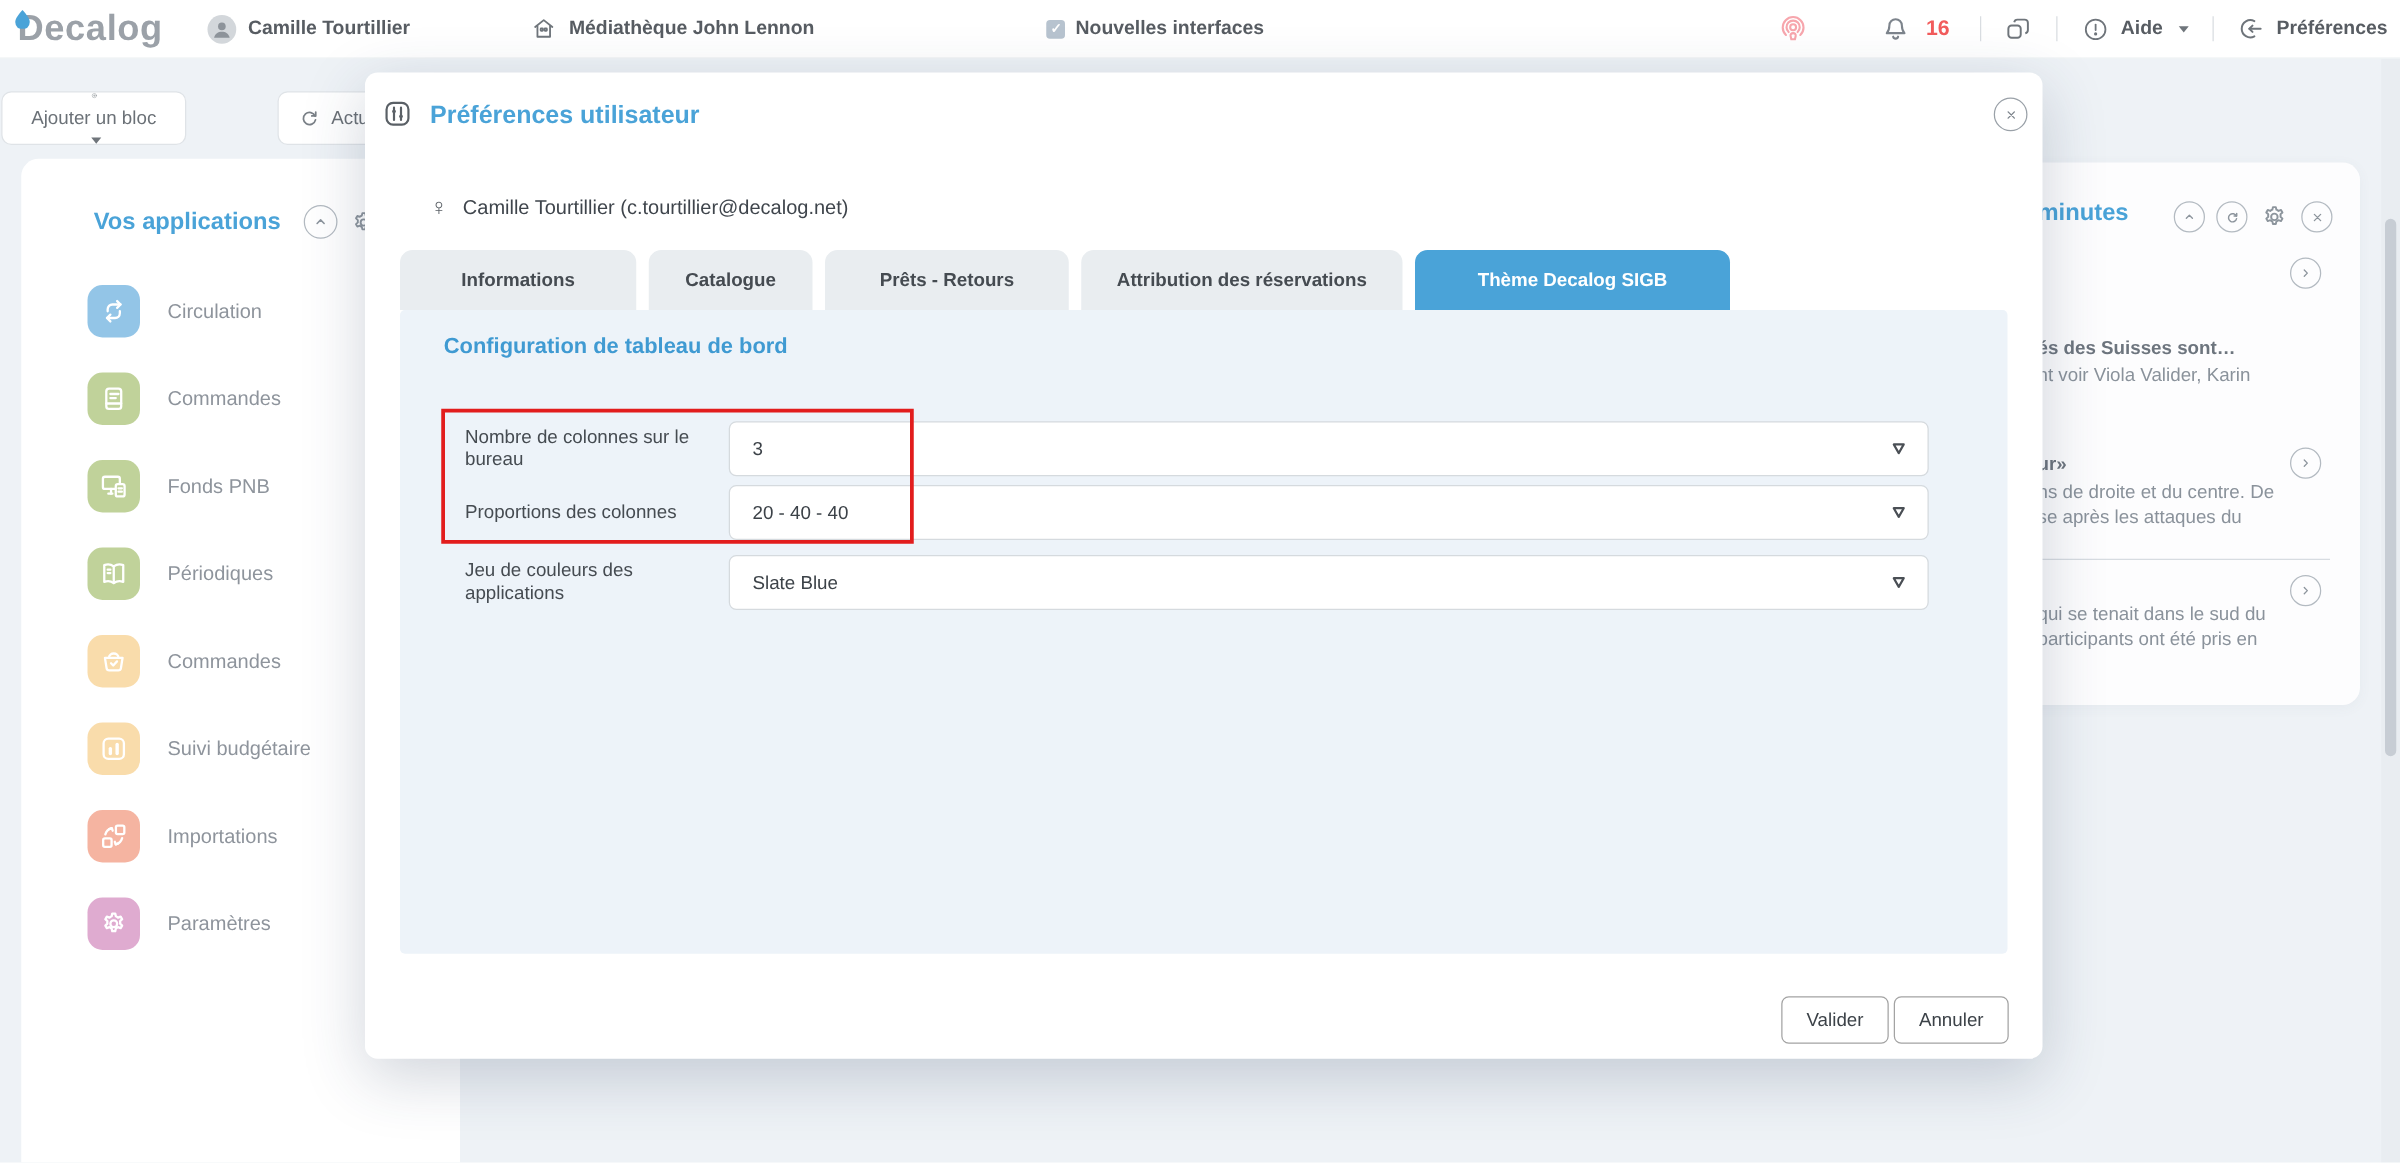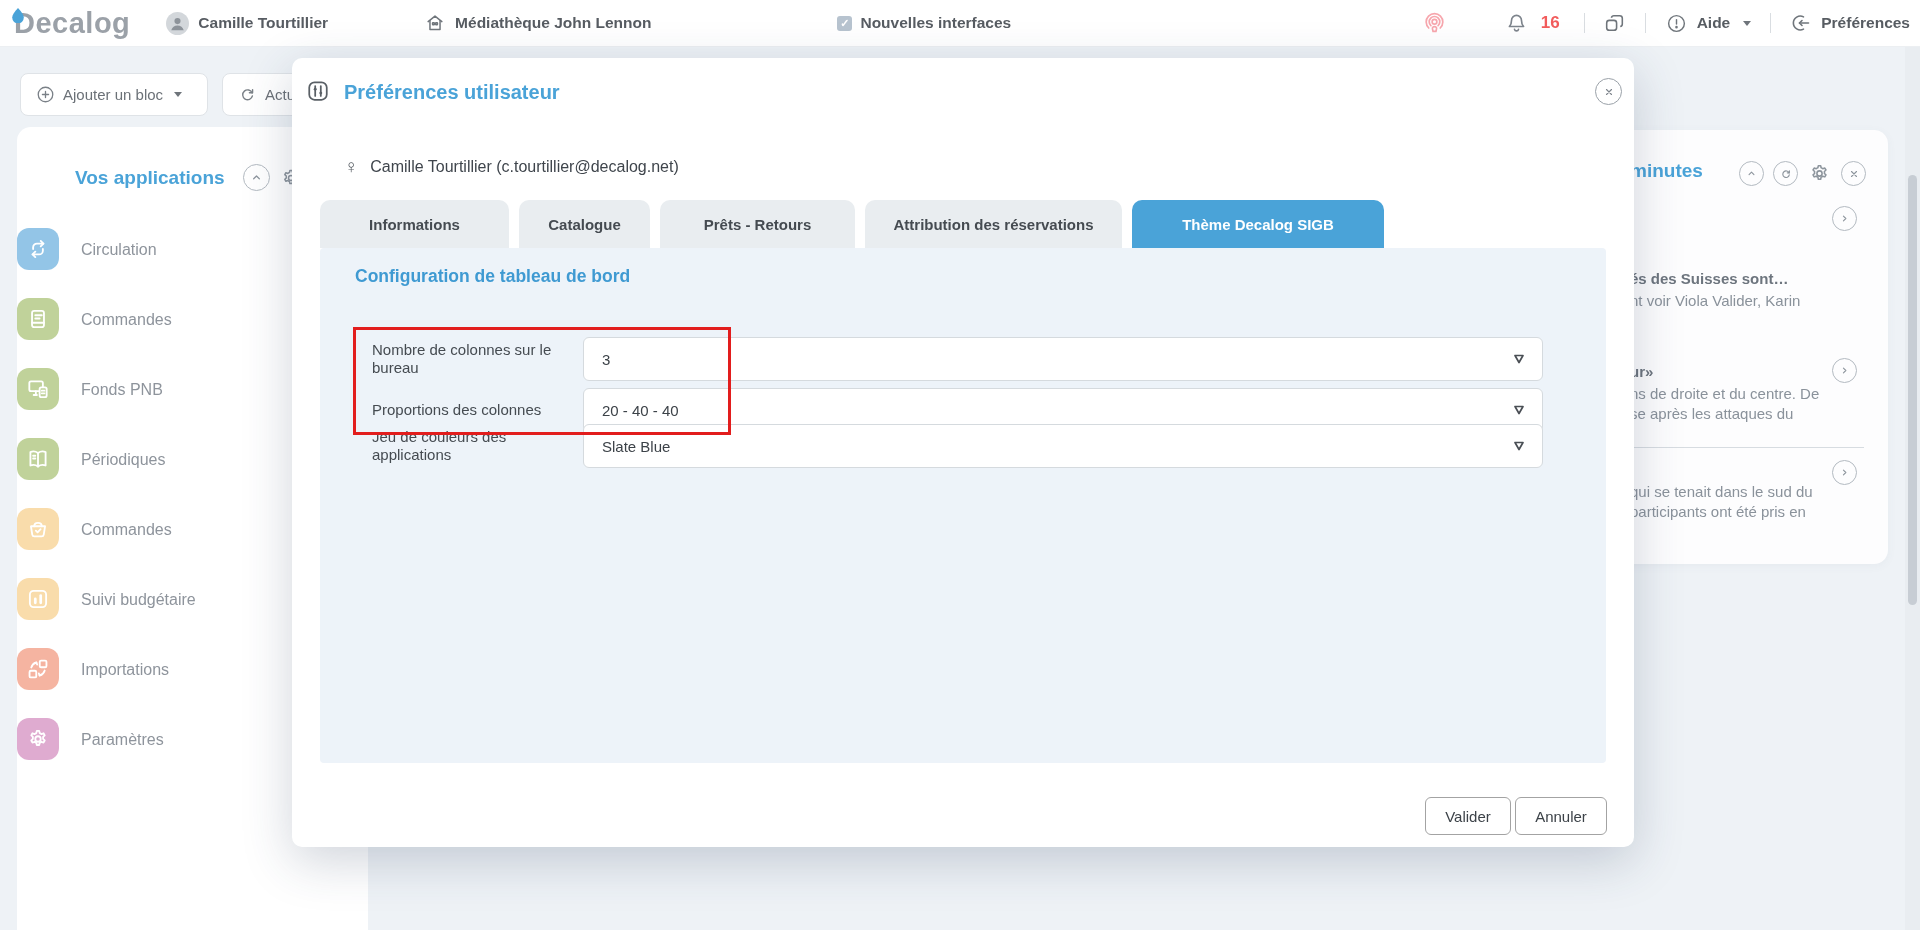--- a/index.html
+++ b/index.html
@@ -38,36 +38,36 @@
   .tb-label { font-weight:bold; font-size:15.5px; color:#575c62; }
   .caret-down { width:0; height:0; border-left:4px solid transparent; border-right:4px solid transparent;
                 border-top:5px solid #6f757b; margin-left:4px; }
 
   
   .btn-white {
     position:absolute; background:#fff; border:1px solid #dfe3e7; border-radius:8px;
     height:43px; display:flex; align-items:center; gap:7px;
     color:#6b7177; font-size:15px; padding:0 14px; cursor:pointer;
   }
-  .btn-add { left:20px; top:73px; width:188px; }
+  .btn-add { left:1px; top:73px; width:148px;flex-direction:column; }
   .btn-refresh { left:222px; top:73px; width:130px; }
 
   
   .sidebar {
     position:absolute; left:17px; top:127px; width:351px; height:803px;
     background:#fff; border-radius:14px 14px 0 0; z-index:2;
   }
   .sidebar-head { display:flex; align-items:center; padding:40px 0 0 58px; }
   .sidebar-title { color:var(--accent_blue); font-weight:bold; font-size:19px; }
   .sb-circle { width:27px; height:27px; border-radius:50%; border:1.5px solid #b3bac1;
                display:flex; align-items:center; justify-content:center; }
   .sidebar-head .sb-circle { position:absolute; left:226px; top:37px; }
   .sidebar-head .sb-gear   { position:absolute; left:262px; top:39px; }
   .app-list { position:absolute; left:0; top:101px; width:100%; list-style:none; }
-  .app-item { display:flex; align-items:center; gap:22px; 
+  .app-item { display:flex; align-items:center; gap:22px; padding-left:53px;
               margin-bottom:28px; min-height:42px; cursor:pointer; }
   .app-icon { width:42px; height:42px; border-radius:12px; flex:0 0 42px;
               display:flex; align-items:center; justify-content:center; }
   .app-label { font-size:16px; color:#8e949c; line-height:19px; max-width:165px; }
 
   
   .news-card {
     position:absolute; left:1600px; top:130px; width:288px; height:434px;
     background:#fdfdfe; border-radius:14px; z-index:1;
     box-shadow:0 2px 10px rgba(70,90,110,.05);
@@ -115,21 +115,21 @@
   .panel-title { position:absolute; left:35px; top:18px; color:#3f9ad2;
                  font-weight:bold; font-size:17.5px; }
   .form-row { position:absolute; left:0; width:100%; height:44px; }
   .form-label { position:absolute; left:52px; top:50%; transform:translateY(-50%);
                 width:195px; font-size:15px; color:#454b51; line-height:18px; }
   .form-input { position:absolute; left:263px; right:63px; height:44px;
                 background:#fff; border:1px solid #d5dade; border-radius:6px;
                 display:flex; align-items:center; padding:0 40px 0 18px;
                 font-size:15px; color:#3c4248; cursor:pointer; }
   .dd-arrow { position:absolute; right:13px; top:50%; transform:translateY(-50%); }
-  .row-1 { top:89px; } .row-2 { top:140px; } .row-3 { top:176px; }
+  .row-1 { top:89px; } .row-2 { top:140px; } .row-3 { top:196px; }
   .red-box { position:absolute; left:33px; top:79px; width:378px; height:108px;
              border:3px solid var(--highlight_red); pointer-events:none; }
 
   .modal-btn { position:absolute; top:739px; height:38px; background:#fff;
                border:1px solid #a3a3a3; border-radius:6px; font-size:15px; color:#3c4248;
                display:flex; align-items:center; justify-content:center;
                font-family:"Liberation Sans", sans-serif; cursor:pointer; }
   .btn-validate { left:1133px; width:86px; }
   .btn-cancel   { left:1223px; width:92px; }
 </style>

